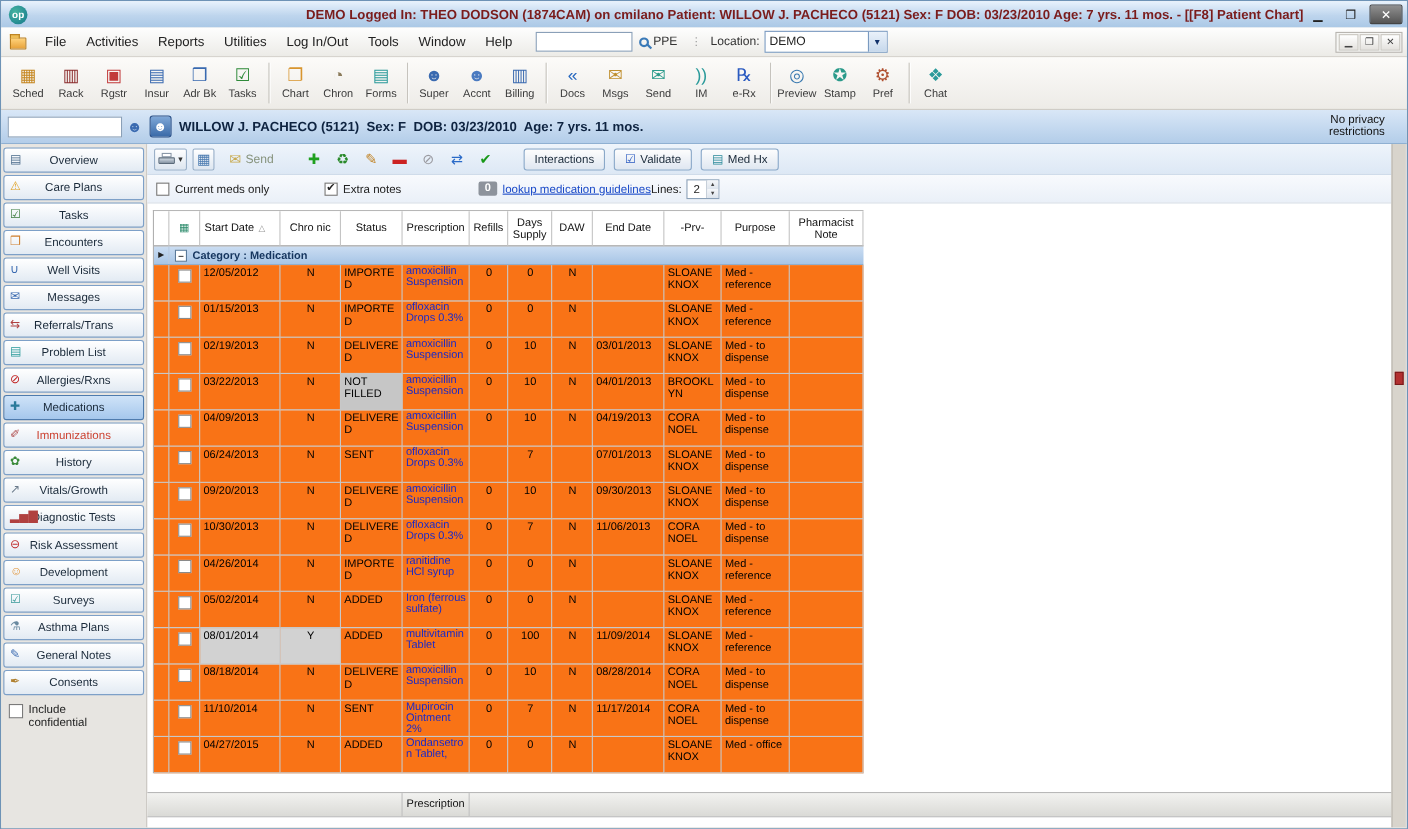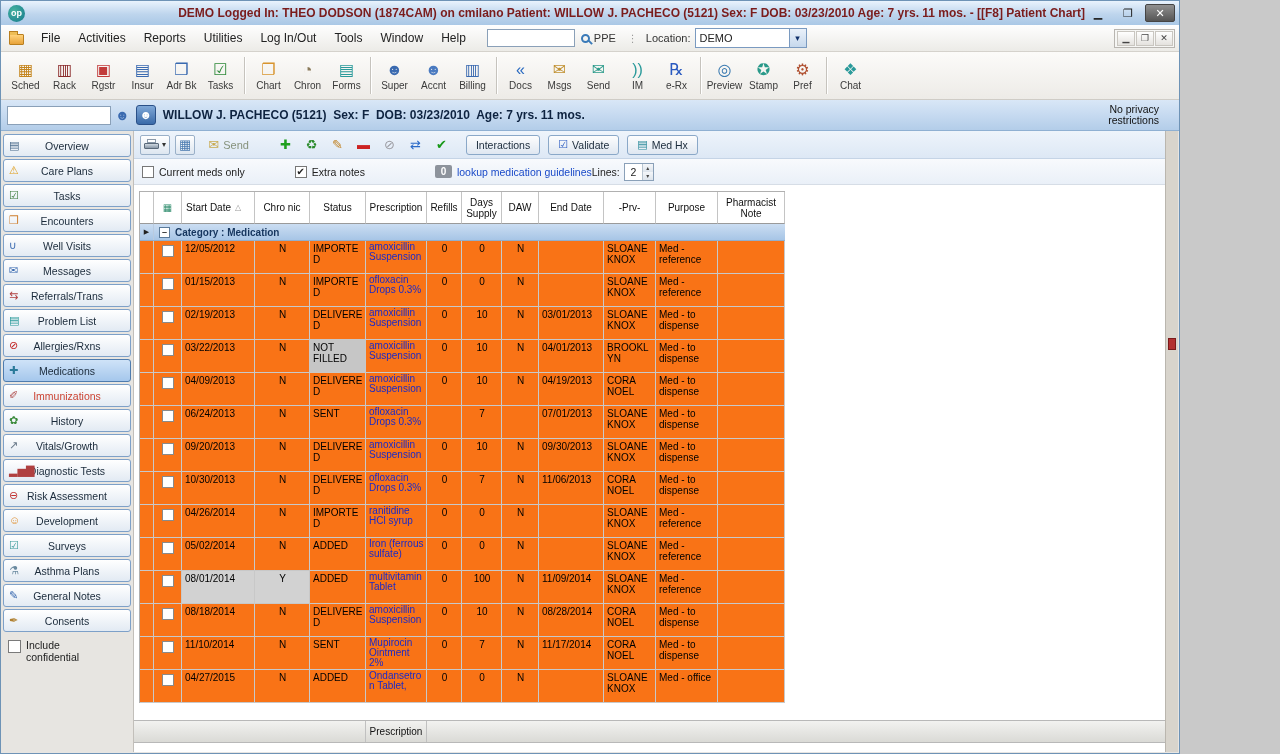--- a/index.html
+++ b/index.html
@@ -1,17 +1,17 @@
 <!DOCTYPE html>
 <html><head>
 <meta charset="utf-8">
 <style>
   * { box-sizing: border-box; margin: 0; padding: 0; }
   body { background:#c9c9c9; font-family:"Liberation Sans","DejaVu Sans",sans-serif; }
-  .window { position:relative; width:1180px; height:754px; background:#e7e5e2; border:1px solid #6e93b6; overflow:hidden; }
+  .window { position:relative; width:1280px; height:754px; background:#e7e5e2; border:1px solid #6e93b6; overflow:hidden; }
 
   
   .titlebar { position:absolute; top:0; left:0; right:0; height:24px;
     background:linear-gradient(#e9f3fd,#bed5ed 55%,#aac8e6); display:flex; align-items:center; padding:0 4px; }
   .op-logo { width:17px; height:17px; border-radius:50%; background:radial-gradient(circle at 35% 35%,#46b3a0,#14788c);
     color:#fff; font-size:9px; font-weight:bold; display:flex; align-items:center; justify-content:center; margin:0 4px 0 3px; flex:none; }
   .title-text { flex:1; text-align:right; color:#7a1c1c; font-size:12px; font-weight:bold; white-space:nowrap; overflow:hidden; }
   .win-btns { display:flex; align-items:center; gap:4px; flex:none; }
   .win-btn { width:26px; height:18px; display:flex; align-items:center; justify-content:center; font-size:11px; cursor:default; }
   .win-btn.close { background:linear-gradient(#909090,#555); border:1px solid #444; border-radius:2px; width:30px; }
@@ -73,32 +73,32 @@
   .pr-body { position:absolute; left:0; top:4px; width:15px; height:6px; background:linear-gradient(#cfd8e0,#8a98a8); border:1px solid #5a6a7a; border-radius:1px; }
   .mt-arrow { font-size:8px; margin-left:1px; }
   .mt-grid-glyph { font-size:13px; }
   .mt-send { display:flex; align-items:center; gap:4px; margin:0 4px 0 8px; font-size:11px; color:#86927c; cursor:default; }
   .mt-send .s-ic { font-size:13px; }
   .mt-ic { width:17px; text-align:center; font-size:13px; margin-left:9px; cursor:default; }
   .mt-ic.first { margin-left:24px; }
   .mt-push { display:flex; align-items:center; gap:4px; height:20px; padding:0 9px; font-size:10.5px; color:#1a2a3a;
     border:1px solid #8aa8c8; border-radius:3px; background:linear-gradient(#fdfdfd,#dfe7f1); margin-left:8px; cursor:default;
     font-family:"Liberation Sans","DejaVu Sans",sans-serif; }
-  .mt-push.lead { margin-left:16px;text-align:center; }
+  .mt-push.lead { margin-left:26px;text-align:center; }
   .mt-push .b-ic { font-size:11px; }
 
   .filter-row { position:absolute; top:28px; left:0; right:0; height:26px;
     background:linear-gradient(#f8fafd,#eaf0f8); border-bottom:1px solid #d6dde6; display:flex; align-items:center; padding-left:8px; font-size:10.5px; color:#222; }
   .fcb { width:12px; height:12px; border:1px solid #777; background:#fff; display:inline-flex; align-items:center; justify-content:center; font-size:10px; line-height:10px; color:#222; flex:none; }
   .fcb.checked:after { content:"✔"; }
   .flabel { margin:0 0 0 5px; }
   .gap1 { margin-left:50px; }
   .badge { min-width:17px; height:13px; background:#8d939c; border-radius:2px; color:#fff; font-size:10px; font-weight:bold;
     display:inline-flex; align-items:center; justify-content:center; margin-left:70px; padding:0 2px; }
-  .glink { color:#1a4ac8; margin-left:5px; cursor:pointer; }
+  .glink { color:#1a4ac8; text-decoration:underline; margin-left:5px; cursor:pointer; }
   .lines-label { }
   .spinner { display:flex; align-items:stretch; width:30px; height:18px; border:1px solid #8aa0b8; background:#fff; margin-left:4px; }
   .spin-val { flex:1; display:flex; align-items:center; justify-content:center; font-size:10.5px; }
   .spin-btns { width:11px; display:flex; flex-direction:column; border-left:1px solid #b8c4d0; }
   .spin-btns span { flex:1; display:flex; align-items:center; justify-content:center; font-size:6px; background:linear-gradient(#f4f6f9,#dde4ec); }
 
   
   .grid { position:absolute; top:60px; left:5px; width:646px; border-left:1px solid #b0b0b0; border-top:1px solid #b0b0b0; background:#fff; font-size:10px; }
   .g-header { display:flex; height:32px; background:#fff; }
   .g-hcell { border-right:1px solid #c4c4c4; border-bottom:1px solid #9a9a9a; display:flex; align-items:center; justify-content:center;

